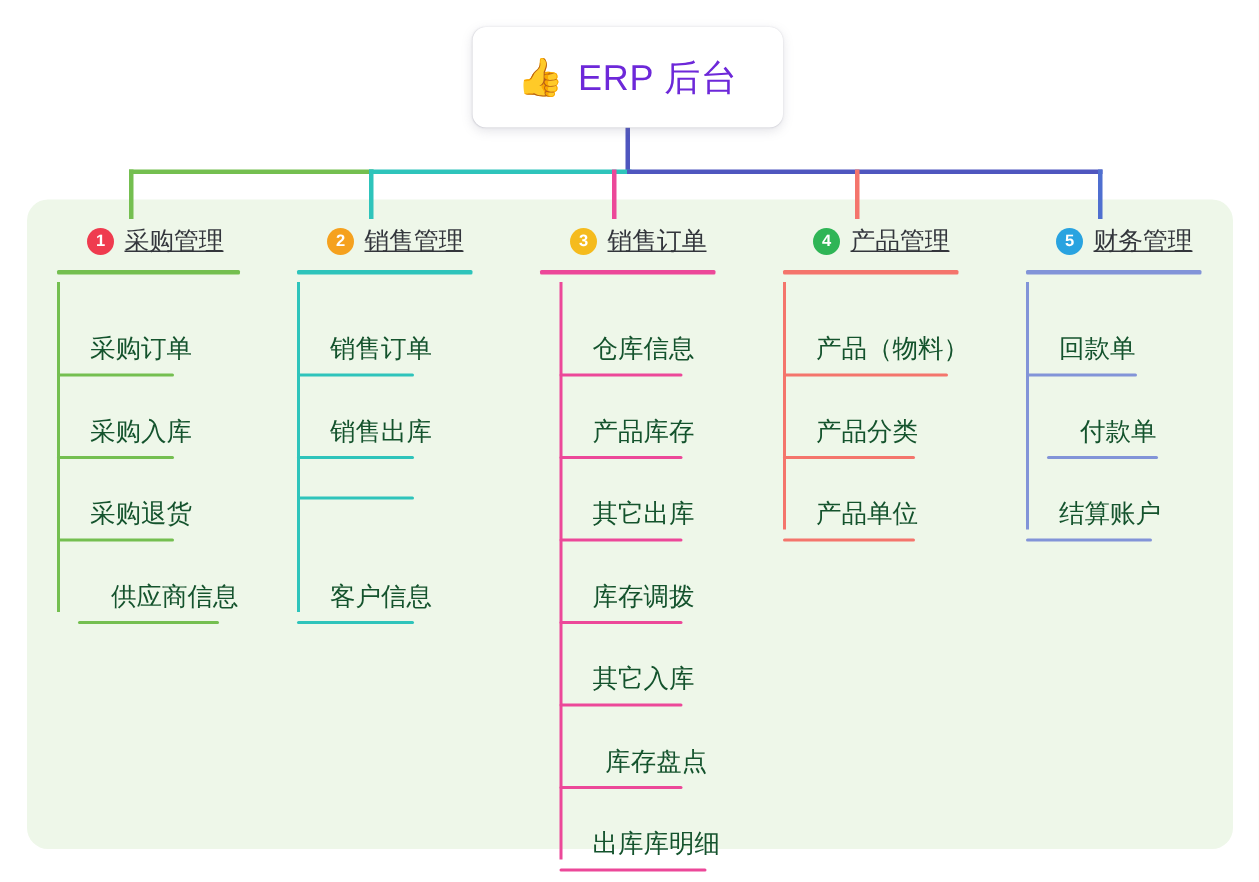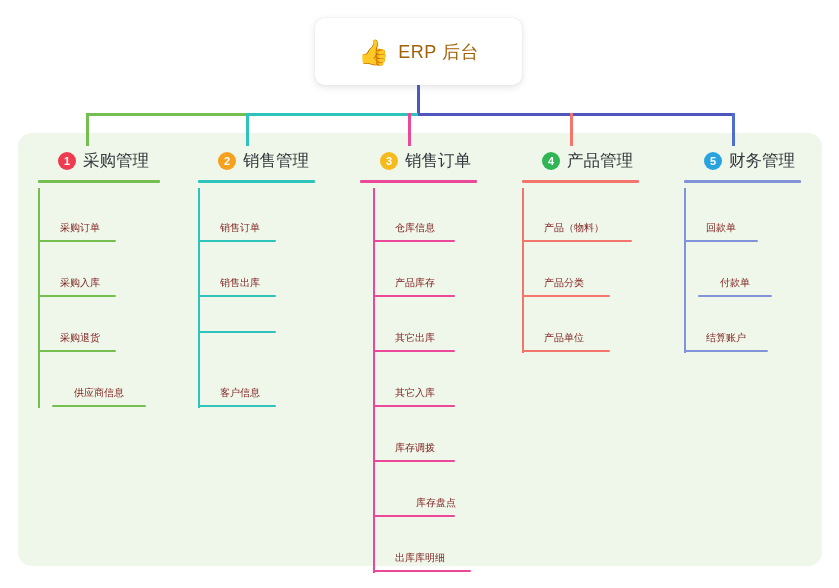--- a/index.html
+++ b/index.html
@@ -32,22 +32,22 @@
     gap: 9px;
     z-index: 5;
   }
   #root-card .thumb {
     font-size: 25px;
     line-height: 1;
     display: inline-block;
     transform: translateY(1px);
   }
   #root-card .root-title {
-    font-size: 18px;
-    color: #a16207;
+    font-size: 24px;
+    color: #6d28d9;
     letter-spacing: 0.5px;
     white-space: nowrap;
   }
 
   
   .conn {
     position: absolute;
     z-index: 2;
   }
   .vline { width: 3px; }
@@ -85,20 +85,21 @@
     color: #ffffff;
     font-size: 11px;
     line-height: 18px;
     text-align: center;
     font-weight: bold;
     flex: none;
   }
   .col-title {
     font-size: 16.5px;
     color: #33363c;
+    text-decoration: underline;
   }
   .col-rule {
     height: 3px;
     margin-top: 6px;
     border-radius: 1px;
   }
   .col-body {
     position: relative;
     margin-top: 0px;
   }
@@ -107,22 +108,22 @@
     left: 0px;
     top: 0;
     width: 2px;
   }
   .leaf {
     position: relative;
     padding-left: 22px;
     box-sizing: border-box;
   }
   .leaf-text {
-    font-size: 10px;
-    color: #7f1d1d;
+    font-size: 17px;
+    color: #14532d;
     white-space: nowrap;
     display: block;
     padding-bottom: 5px;
   }
   .leaf-rule {
     height: 2px;
     border-radius: 1px;
   }
 </style>
 </head>
@@ -225,26 +226,26 @@
           <span class="leaf-text">产品库存</span>
           <div class="leaf-rule" style="width: 82px; background: rgb(236, 72, 153); margin-left: -22px;"></div>
         </div>
         <div class="leaf" style="height: 55px;">
           <div style="height: 33px;"></div>
           <span class="leaf-text">其它出库</span>
           <div class="leaf-rule" style="width: 82px; background: rgb(236, 72, 153); margin-left: -22px;"></div>
         </div>
         <div class="leaf" style="height: 55px;">
           <div style="height: 33px;"></div>
+          <span class="leaf-text">库存调拨</span>
+          <div class="leaf-rule" style="width: 82px; background: rgb(236, 72, 153); margin-left: -22px;"></div>
+        </div>
+        <div class="leaf" style="height: 55px;">
+          <div style="height: 33px;"></div>
           <span class="leaf-text">其它入库</span>
-          <div class="leaf-rule" style="width: 82px; background: rgb(236, 72, 153); margin-left: -22px;"></div>
-        </div>
-        <div class="leaf" style="height: 55px;">
-          <div style="height: 33px;"></div>
-          <span class="leaf-text">库存调拨</span>
           <div class="leaf-rule" style="width: 82px; background: rgb(236, 72, 153); margin-left: -22px;"></div>
         </div>
         <div class="leaf" style="height: 55px; text-align: center;">
           <div style="height: 33px;"></div>
           <span class="leaf-text">库存盘点</span>
           <div class="leaf-rule" style="width: 82px; background: rgb(236, 72, 153); margin-left: -22px;"></div>
         </div>
         <div class="leaf" style="height: 55px;">
           <div style="height: 33px;"></div>
           <span class="leaf-text">出库库明细</span>

